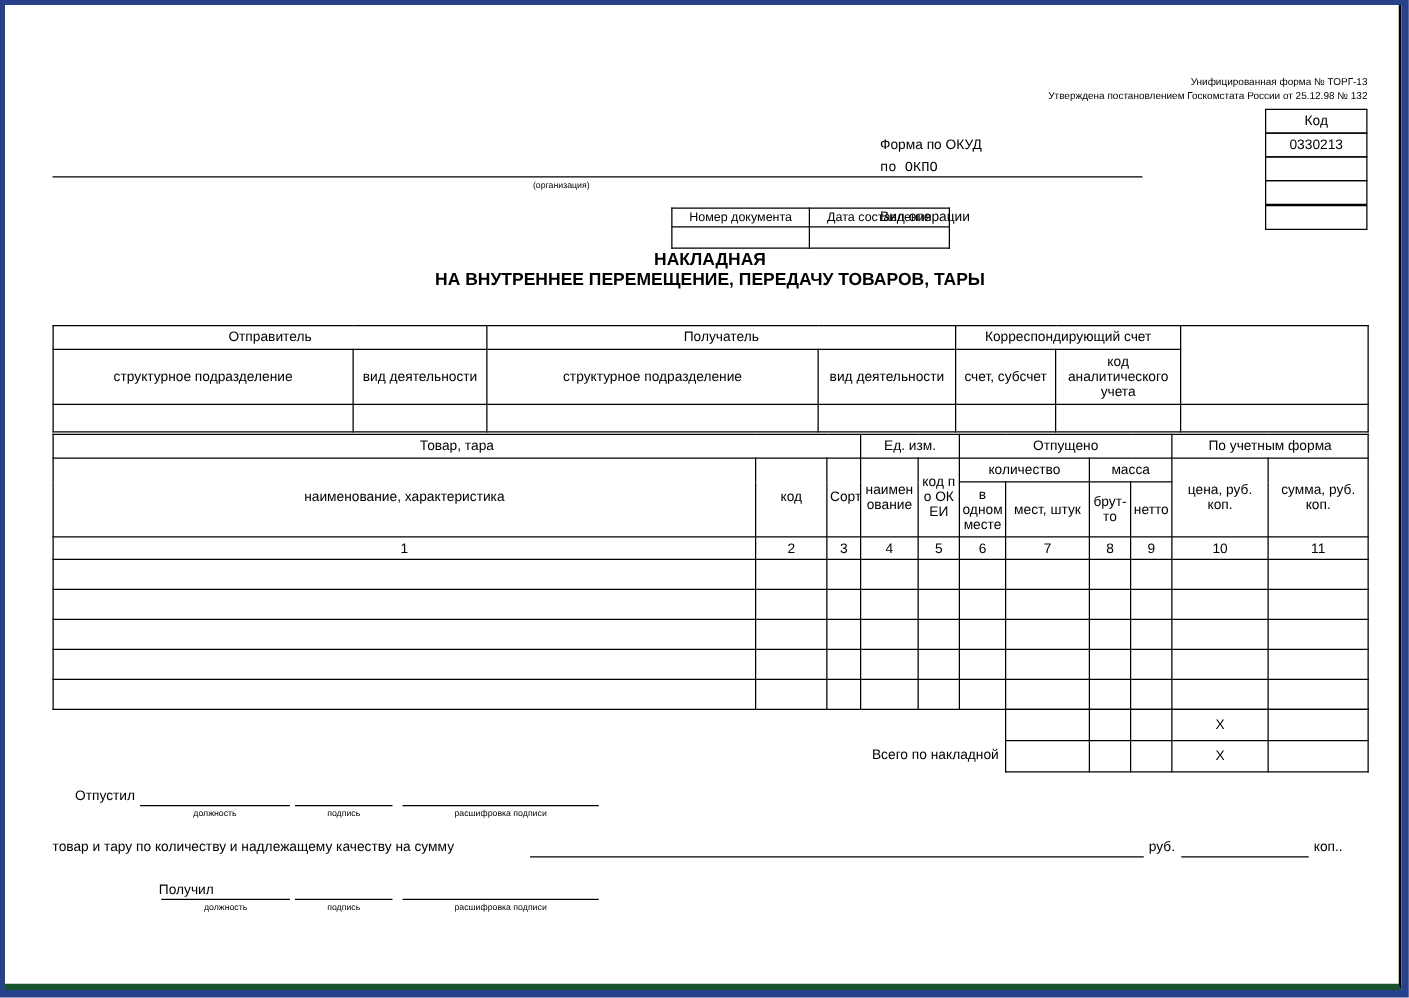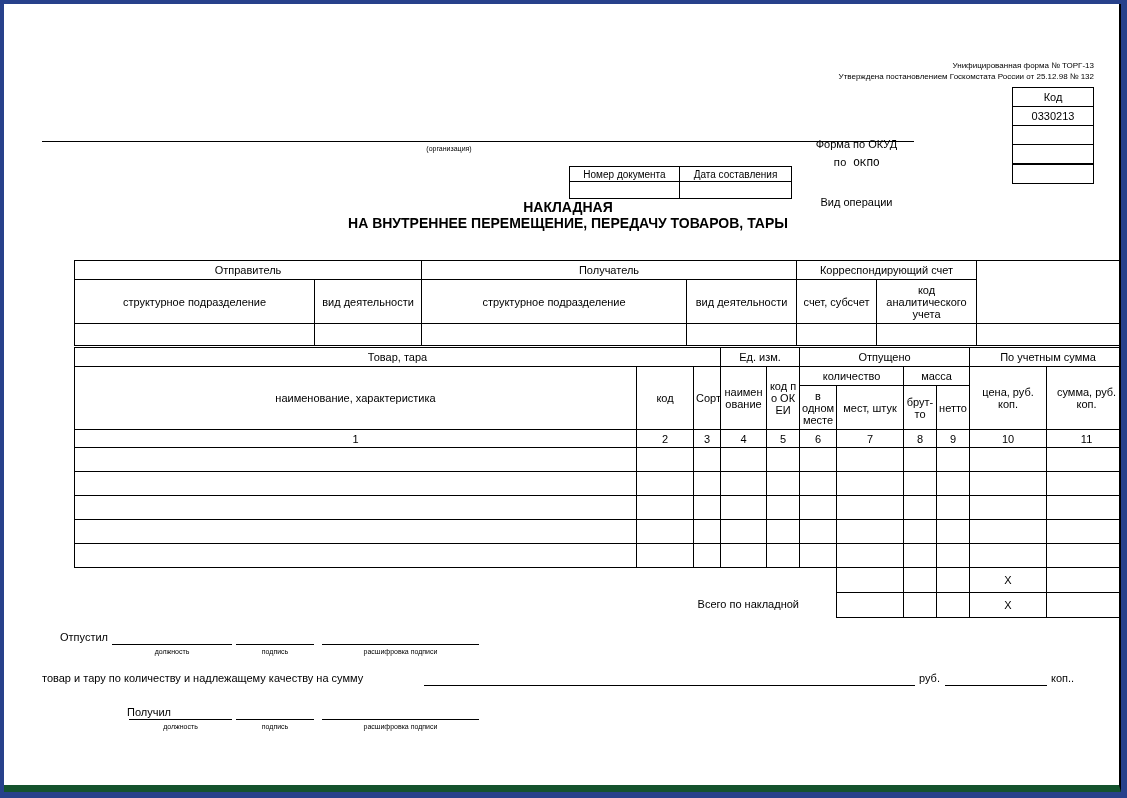--- a/index.html
+++ b/index.html
@@ -5,34 +5,34 @@
   * { box-sizing: border-box; margin: 0; padding: 0; }
   html,body { width:1127px; height:798px; }
   body { font-family: "Liberation Sans", sans-serif; color:#000; background:#fff; }
   .window {
     position:relative; width:1127px; height:798px;
     border:4px solid #27418b; border-right-width:6px; border-bottom-width:6px;
     background:#fff;
   }
   .sheet {
     position:absolute; left:0; top:0; right:0; bottom:0;
-    border-right:2px solid #000; border-bottom:7px solid #14532d;
+    border-right:2px solid #000; border-bottom:5px solid #14532d;
     background:#fff; overflow:hidden;
   }
   .abs { position:absolute; }
   .small8 { font-size:8px; line-height:11px; }
   .t11 { font-size:11px; line-height:13px; }
   .right { text-align:right; }
-  table { border-collapse:collapse; table-layout:fixed;margin-left:32px; }
+  table { border-collapse:collapse; table-layout:fixed; }
   td { border:1px solid #000; font-size:11px; line-height:12px; text-align:center; vertical-align:middle; padding:0 2px; overflow:hidden; }
   .brk { word-break:break-all; }
   .uline { border-bottom:1px solid #000; height:15px; }
   .cap7 { font-size:7px; line-height:9px; text-align:center; }
   .codebox { border:1px solid #000; width:82px; height:20px; line-height:18px; text-align:center; font-size:11px; }
-  .codelabel { font-size:11px; line-height:20px; text-align:center;margin-top:28px; }
+  .codelabel { font-size:11px; line-height:20px; text-align:left; }
   .titleline { font-weight:bold; font-size:14px; text-align:center; line-height:16px; }
 </style>
 </head>
 <body>
 
 <div class="window">
   <div class="sheet">
 
     <div class="abs small8 right" style="left:600px; top:56px; width:490px;">
       <div>Унифицированная форма № ТОРГ-13</div>
@@ -124,21 +124,21 @@
           <col style="width:33px">
         <col style="width:33px">
           <col style="width:77px">
           <col style="width:80px">
       </colgroup>
       <tbody>
           <tr style="height:19px;">
         <td colspan="3">Товар, тара</td>
         <td colspan="2">Ед. изм.</td>
         <td colspan="4">Отпущено</td>
-        <td colspan="2">По учетным сумма</td>
+        <td colspan="2">По учетным форма</td>
       </tr>
       <tr style="height:19px;">
         <td rowspan="2">наименование, характеристика</td>
         <td rowspan="2">код</td>
         <td rowspan="2">Сорт</td>
         <td rowspan="2" class="brk">наименование</td>
         <td rowspan="2" class="brk">код по ОКЕИ</td>
         <td colspan="2">количество</td>
         <td colspan="2">масса</td>
         <td rowspan="2">цена, руб. коп.</td>

